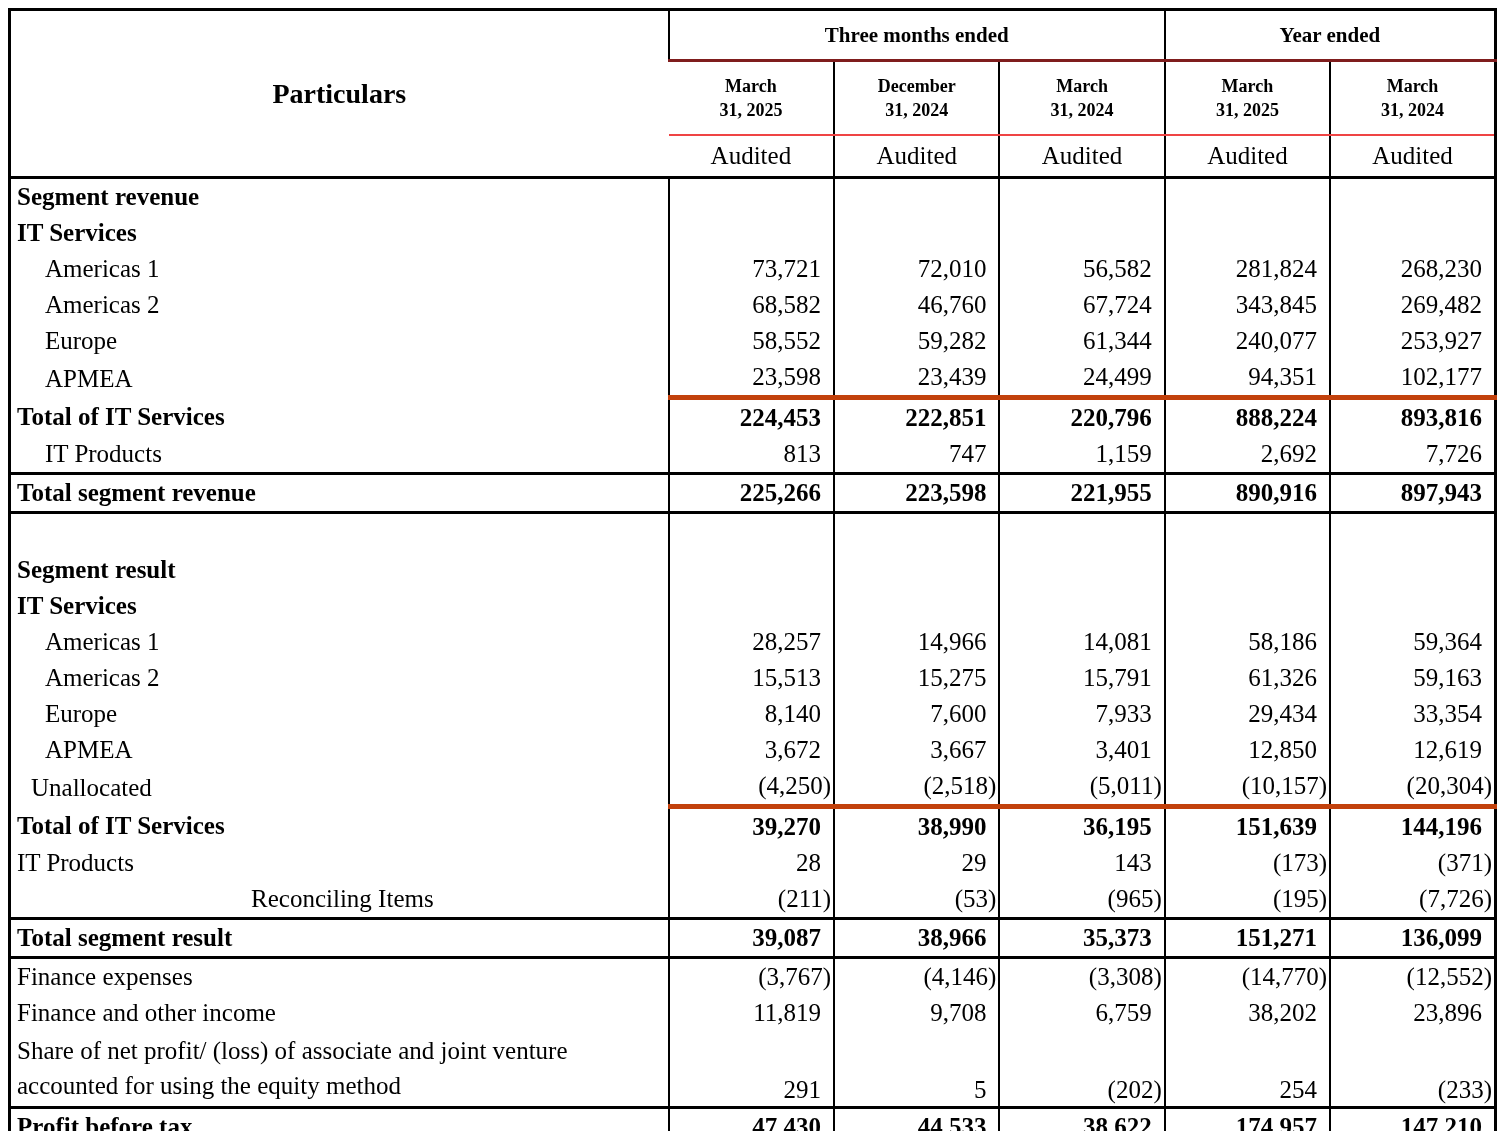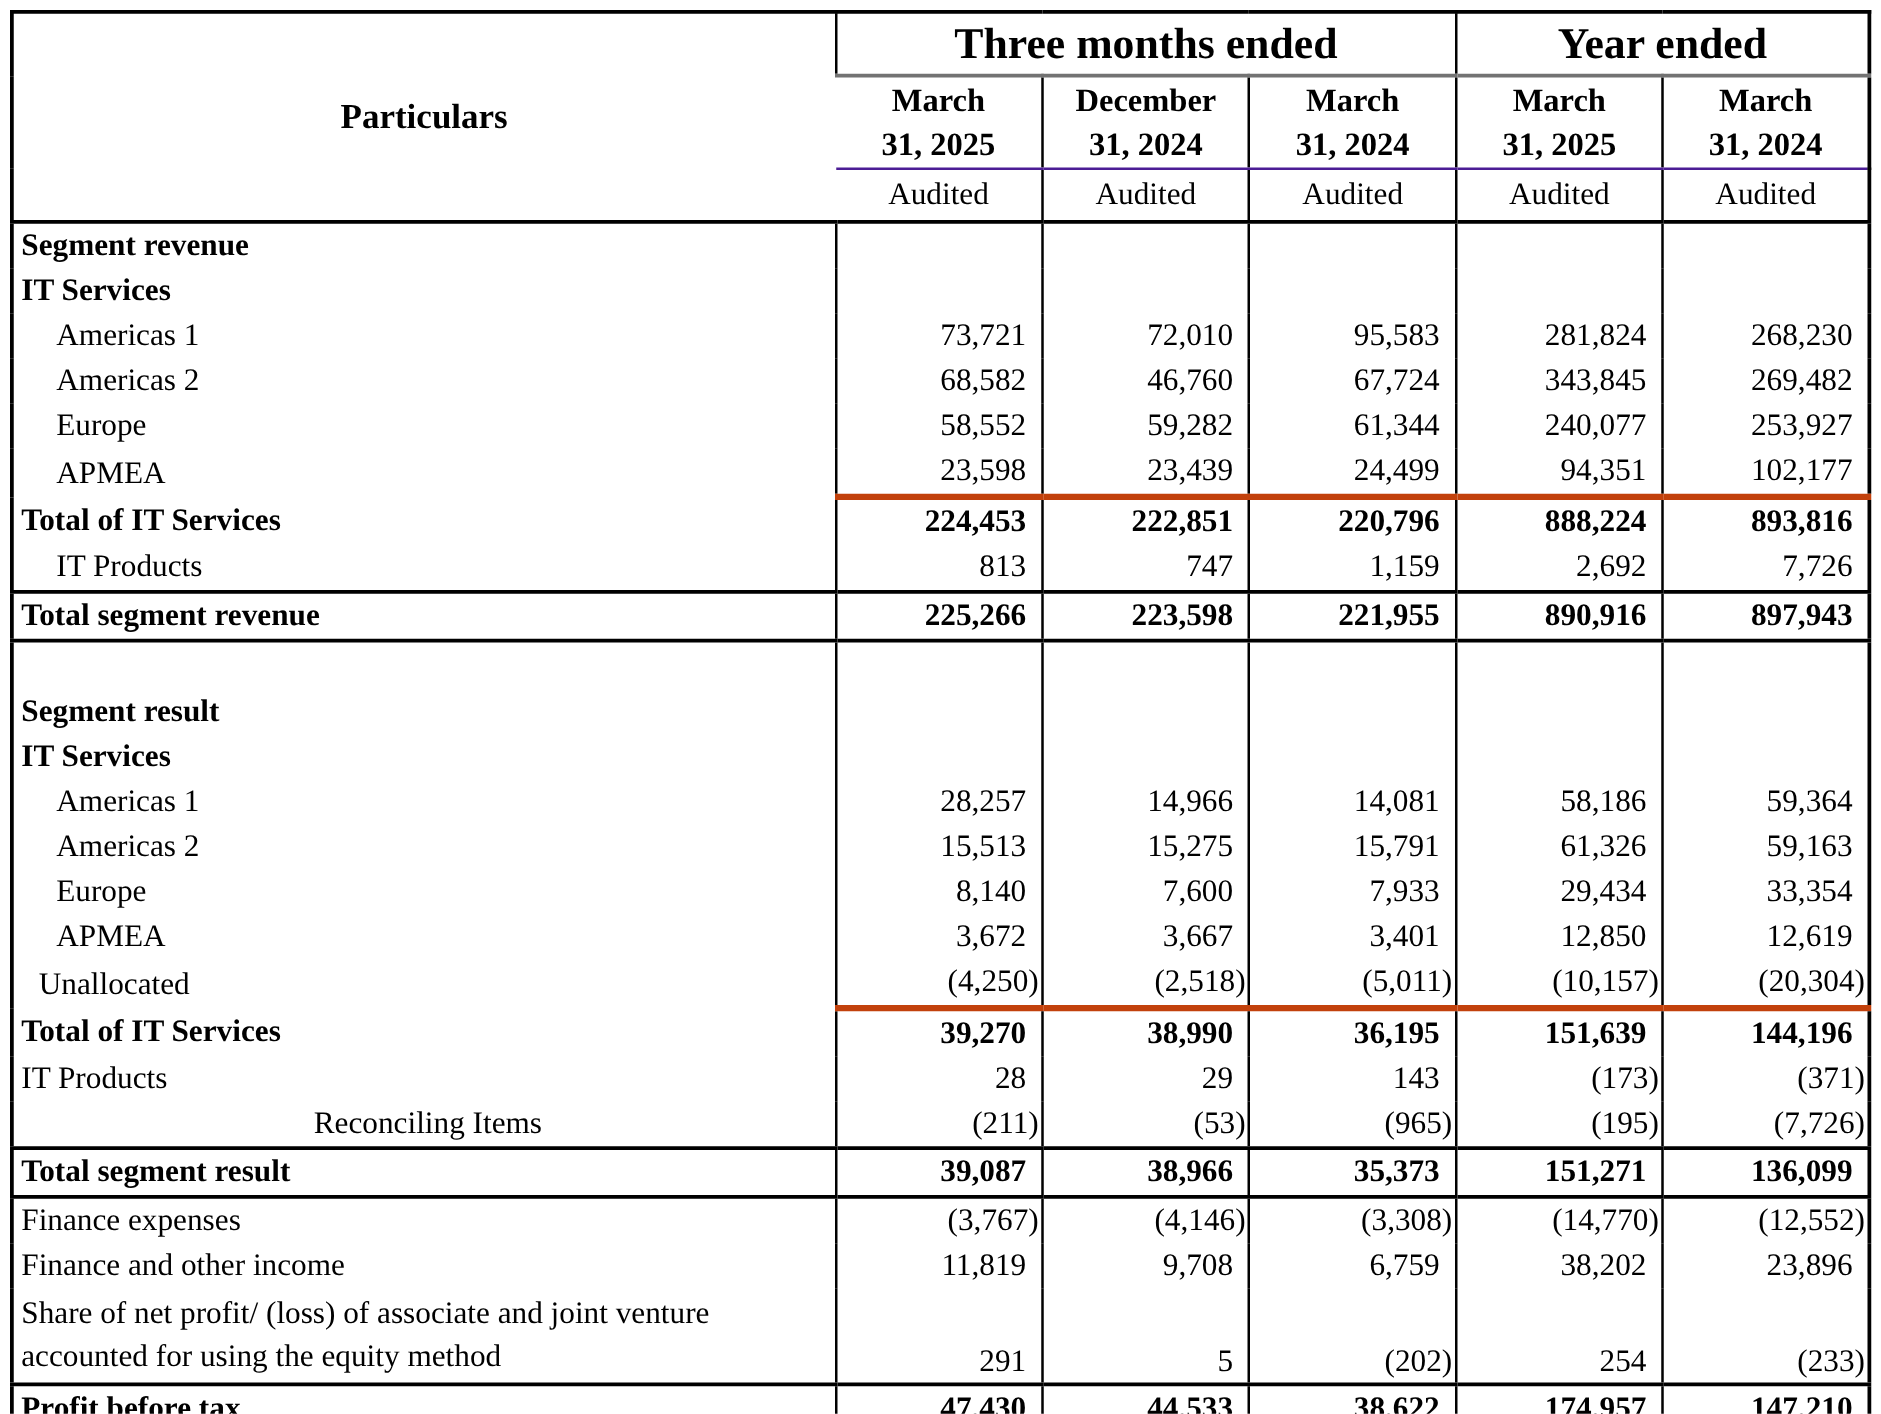--- a/index.html
+++ b/index.html
@@ -32,29 +32,29 @@
   th:first-child, td:first-child { border-left: none; }
 
   thead th { font-weight: bold; text-align: center; padding: 0; }
   th.particulars {
     border-bottom: 3px solid #000;
     border-right: none;
     font-size: 28px;
   }
   tr.groups th.grp {
     height: 48px;
-    font-size: 35px;
-    border-bottom: 3px solid #737373;
+    font-size: 21px;
+    border-bottom: 3px solid #7f1d1d;
   }
   tr.dates th {
     height: 72px;
-    font-size: 26px;
+    font-size: 18px;
     line-height: 1.35;
     white-space: pre-line;
-    border-bottom: 2px solid #4c1d95;
+    border-bottom: 2px solid #ef4444;
   }
   tr.audited th {
     height: 40px;
     font-size: 25px;
     font-weight: normal;
     border-bottom: 3px solid #000;
   }
 
   tbody td {
     height: 36px;
@@ -139,21 +139,21 @@
           <td class="num"></td>
           <td class="num"></td>
           <td class="num"></td>
           <td class="num"></td>
           <td class="num"></td>
         </tr>
         <tr>
           <td class="label" style="padding-left: 34px;">Americas 1</td>
           <td class="num">73,721</td>
           <td class="num">72,010</td>
-          <td class="num">95,583</td>
+          <td class="num">56,582</td>
           <td class="num">281,824</td>
           <td class="num">268,230</td>
         </tr>
         <tr>
           <td class="label" style="padding-left: 34px;">Americas 2</td>
           <td class="num">68,582</td>
           <td class="num">46,760</td>
           <td class="num">67,724</td>
           <td class="num">343,845</td>
           <td class="num">269,482</td>

